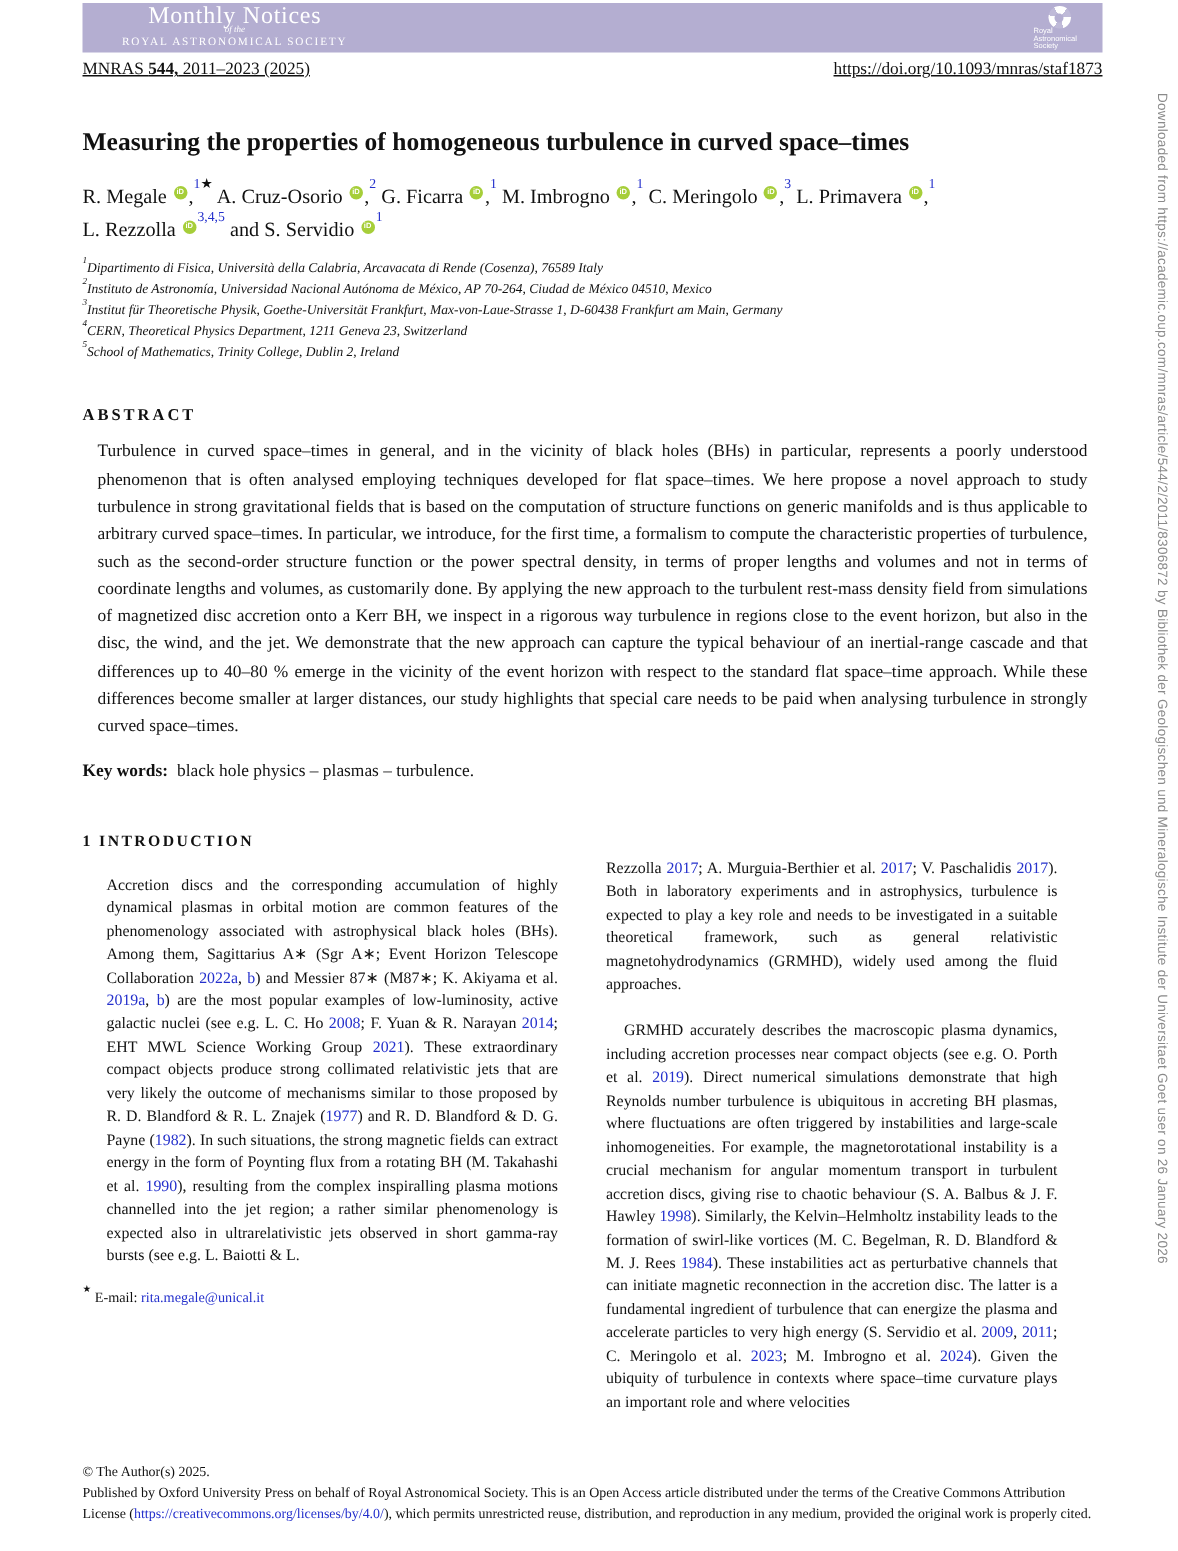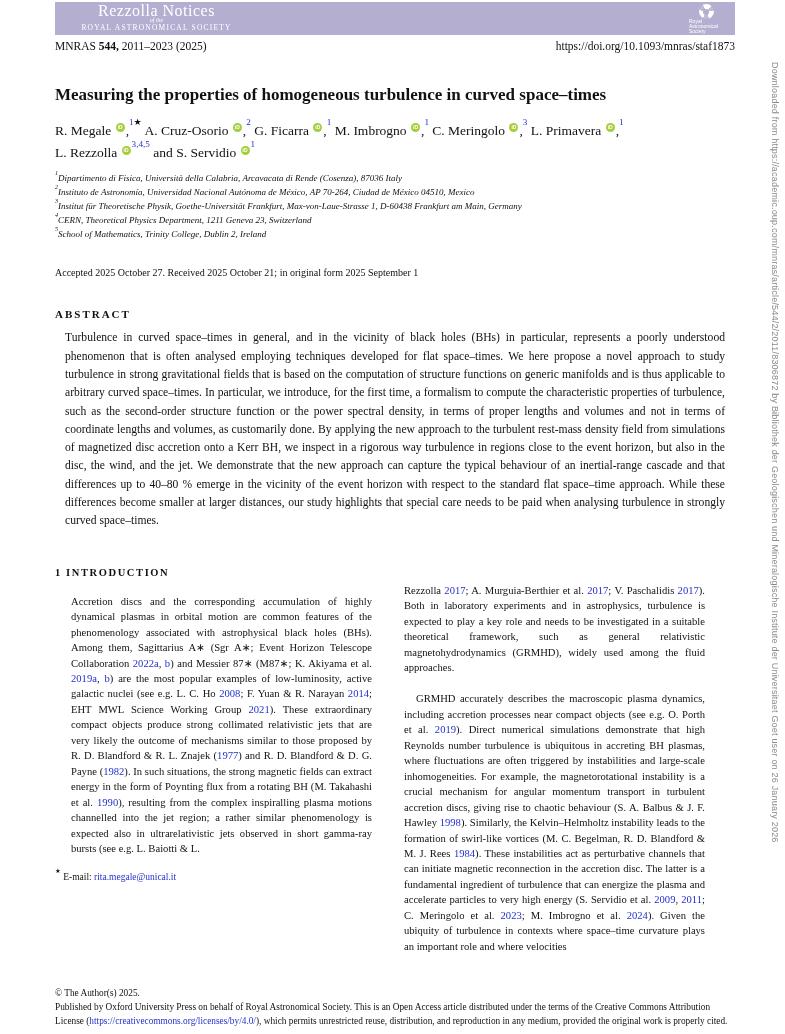--- a/index.html
+++ b/index.html
@@ -13,21 +13,21 @@
   .bt1{font-size:16px;letter-spacing:.5px;line-height:15px;}
   .bt2{font-style:italic;font-size:6px;line-height:5px;}
   .bt3{font-size:7.5px;letter-spacing:1.2px;line-height:10px;white-space:nowrap;}
   .ras-logo{width:46px;padding:1px 6px 0 0;text-align:center;}
   .ras-spiral{width:15px;height:15px;border-radius:50%;margin:1px auto 0;position:relative;
     background:conic-gradient(#fff 0 40deg,rgba(255,255,255,.15) 40deg 90deg,#fff 90deg 160deg,rgba(255,255,255,.15) 160deg 210deg,#fff 210deg 280deg,rgba(255,255,255,.15) 280deg 330deg,#fff 330deg 360deg);}
   .ras-spiral::after{content:"";position:absolute;inset:4.5px;border-radius:50%;background:var(--banner,#b4aed1);}
   .ras-logo-text{color:#fff;font-family:"Liberation Sans",sans-serif;font-size:5px;line-height:5px;text-align:left;padding-left:6px;}
 
   
-  .cite-row{display:flex;justify-content:space-between;font-size:11.5px;margin-top:4px;line-height:15px;}
+  .cite-row{display:flex;justify-content:space-between;font-size:11.5px;margin-top:4px;line-height:15px;text-decoration:underline;}
   .advance{font-size:11.5px;line-height:15px;}
 
   .title{font-size:17px;line-height:1.28;font-weight:bold;margin:30px 0 0;max-width:665px;}
 
   .authors{margin-top:14px;font-size:13.5px;line-height:1.65;}
   .orcid{display:inline-block;width:9px;height:9px;border-radius:50%;background:var(--orcid,#a6ce39);
     color:#fff;font:bold 5px/9px "Liberation Sans",sans-serif;text-align:center;vertical-align:super;margin:0 1px;}
   sup{font-size:68%;line-height:0;position:relative;top:-0.45em;}
   .cite{color:var(--link,#2430cc);}
   .bold{font-weight:bold;}
@@ -58,52 +58,54 @@
 <body>
 
 <div class="page">
 
   <div class="side-note">Downloaded from https://academic.oup.com/mnras/article/544/2/2011/8306872 by Bibliothek der Geologischen und Mineralogische Institute der Universitaet Goet user on 26 January 2026</div>
 
   <div class="content">
 
     <div class="banner">
       <div class="banner-left">
-        <div class="bt1">Rezzolla Notices</div>
+        <div class="bt1">Monthly Notices</div>
         <div class="bt2">of the</div>
         <div class="bt3">ROYAL ASTRONOMICAL SOCIETY</div>
       </div>
       <div class="ras-logo">
         <div class="ras-spiral"></div>
         <div class="ras-logo-text">Royal Astronomical Society</div>
       </div>
     </div>
 
     <div class="cite-row">
       <div><span>MNRAS </span><span class="bold">544,</span><span> 2011–2023 (2025)</span></div>
       <div>https://doi.org/10.1093/mnras/staf1873</div>
     </div>
 
     <h1 class="title">Measuring the properties of homogeneous turbulence in curved space–times</h1>
 
     <div class="authors"><span>R. Megale </span><span class="orcid">iD</span><span>,</span><sup class="cite">1</sup><sup>★</sup><span> A. Cruz-Osorio </span><span class="orcid">iD</span><span>,</span><sup class="cite">2</sup><span> G. Ficarra </span><span class="orcid">iD</span><span>,</span><sup class="cite">1</sup><span> M. Imbrogno </span><span class="orcid">iD</span><span>,</span><sup class="cite">1</sup><span> C. Meringolo </span><span class="orcid">iD</span><span>,</span><sup class="cite">3</sup><span> L. Primavera </span><span class="orcid">iD</span><span>,</span><sup class="cite">1</sup><br><span>L. Rezzolla </span><span class="orcid">iD</span><sup class="cite">3,4,5</sup><span> and S. Servidio </span><span class="orcid">iD</span><sup class="cite">1</sup></div>
 
     <div class="affils">
-      <div><sup>1</sup><span>Dipartimento di Fisica, Università della Calabria, Arcavacata di Rende (Cosenza), 87036 Italy</span></div>
+      <div><sup>1</sup><span>Dipartimento di Fisica, Università della Calabria, Arcavacata di Rende (Cosenza), 76589 Italy</span></div>
       <div><sup>2</sup><span>Instituto de Astronomía, Universidad Nacional Autónoma de México, AP 70-264, Ciudad de México 04510, Mexico</span></div>
       <div><sup>3</sup><span>Institut für Theoretische Physik, Goethe-Universität Frankfurt, Max-von-Laue-Strasse 1, D-60438 Frankfurt am Main, Germany</span></div>
       <div><sup>4</sup><span>CERN, Theoretical Physics Department, 1211 Geneva 23, Switzerland</span></div>
       <div><sup>5</sup><span>School of Mathematics, Trinity College, Dublin 2, Ireland</span></div>
     </div>
 
-    <div class="dates">Accepted 2025 October 27. Received 2025 October 21; in original form 2025 September 1</div>
 
     <h2 class="abs-h">ABSTRACT</h2>
     <p class="abstract">Turbulence in curved space–times in general, and in the vicinity of black holes (BHs) in particular, represents a poorly understood phenomenon that is often analysed employing techniques developed for flat space–times. We here propose a novel approach to study turbulence in strong gravitational fields that is based on the computation of structure functions on generic manifolds and is thus applicable to arbitrary curved space–times. In particular, we introduce, for the first time, a formalism to compute the characteristic properties of turbulence, such as the second-order structure function or the power spectral density, in terms of proper lengths and volumes and not in terms of coordinate lengths and volumes, as customarily done. By applying the new approach to the turbulent rest-mass density field from simulations of magnetized disc accretion onto a Kerr BH, we inspect in a rigorous way turbulence in regions close to the event horizon, but also in the disc, the wind, and the jet. We demonstrate that the new approach can capture the typical behaviour of an inertial-range cascade and that differences up to 40–80 % emerge in the vicinity of the event horizon with respect to the standard flat space–time approach. While these differences become smaller at larger distances, our study highlights that special care needs to be paid when analysing turbulence in strongly curved space–times.</p>
 
+    <p class="keywords">
+      <span class="kw-label">Key words:</span><span>black hole physics – plasmas – turbulence.</span>
+    </p>
 
     <div class="cols">
       <div class="col">
         <h3 class="sec-h">1 INTRODUCTION</h3>
         <p class="body-p"><span>Accretion discs and the corresponding accumulation of highly dynamical plasmas in orbital motion are common features of the phenomenology associated with astrophysical black holes (BHs). Among them, Sagittarius A∗ (Sgr A∗; Event Horizon Telescope Collaboration </span><span class="cite">2022a</span><span>, </span><span class="cite">b</span><span>) and Messier 87∗ (M87∗; K. Akiyama et al. </span><span class="cite">2019a</span><span>, </span><span class="cite">b</span><span>) are the most popular examples of low-luminosity, active galactic nuclei (see e.g. L. C. Ho </span><span class="cite">2008</span><span>; F. Yuan &amp; R. Narayan </span><span class="cite">2014</span><span>; EHT MWL Science Working Group </span><span class="cite">2021</span><span>). These extraordinary compact objects produce strong collimated relativistic jets that are very likely the outcome of mechanisms similar to those proposed by R. D. Blandford &amp; R. L. Znajek (</span><span class="cite">1977</span><span>) and R. D. Blandford &amp; D. G. Payne (</span><span class="cite">1982</span><span>). In such situations, the strong magnetic fields can extract energy in the form of Poynting flux from a rotating BH (M. Takahashi et al. </span><span class="cite">1990</span><span>), resulting from the complex inspiralling plasma motions channelled into the jet region; a rather similar phenomenology is expected also in ultrarelativistic jets observed in short gamma-ray bursts (see e.g. L. Baiotti &amp; L.</span></p>
         <div class="footnote"><sup>★</sup><span> E-mail: </span><span class="cite">rita.megale@unical.it</span></div>
       </div>
       <div class="col">
         <p class="body-p"><span>Rezzolla </span><span class="cite">2017</span><span>; A. Murguia-Berthier et al. </span><span class="cite">2017</span><span>; V. Paschalidis </span><span class="cite">2017</span><span>). Both in laboratory experiments and in astrophysics, turbulence is expected to play a key role and needs to be investigated in a suitable theoretical framework, such as general relativistic magnetohydrodynamics (GRMHD), widely used among the fluid approaches.</span></p>
         <p class="body-p indent"><span>GRMHD accurately describes the macroscopic plasma dynamics, including accretion processes near compact objects (see e.g. O. Porth et al. </span><span class="cite">2019</span><span>). Direct numerical simulations demonstrate that high Reynolds number turbulence is ubiquitous in accreting BH plasmas, where fluctuations are often triggered by instabilities and large-scale inhomogeneities. For example, the magnetorotational instability is a crucial mechanism for angular momentum transport in turbulent accretion discs, giving rise to chaotic behaviour (S. A. Balbus &amp; J. F. Hawley </span><span class="cite">1998</span><span>). Similarly, the Kelvin–Helmholtz instability leads to the formation of swirl-like vortices (M. C. Begelman, R. D. Blandford &amp; M. J. Rees </span><span class="cite">1984</span><span>). These instabilities act as perturbative channels that can initiate magnetic reconnection in the accretion disc. The latter is a fundamental ingredient of turbulence that can energize the plasma and accelerate particles to very high energy (S. Servidio et al. </span><span class="cite">2009</span><span>, </span><span class="cite">2011</span><span>; C. Meringolo et al. </span><span class="cite">2023</span><span>; M. Imbrogno et al. </span><span class="cite">2024</span><span>). Given the ubiquity of turbulence in contexts where space–time curvature plays an important role and where velocities</span></p>

